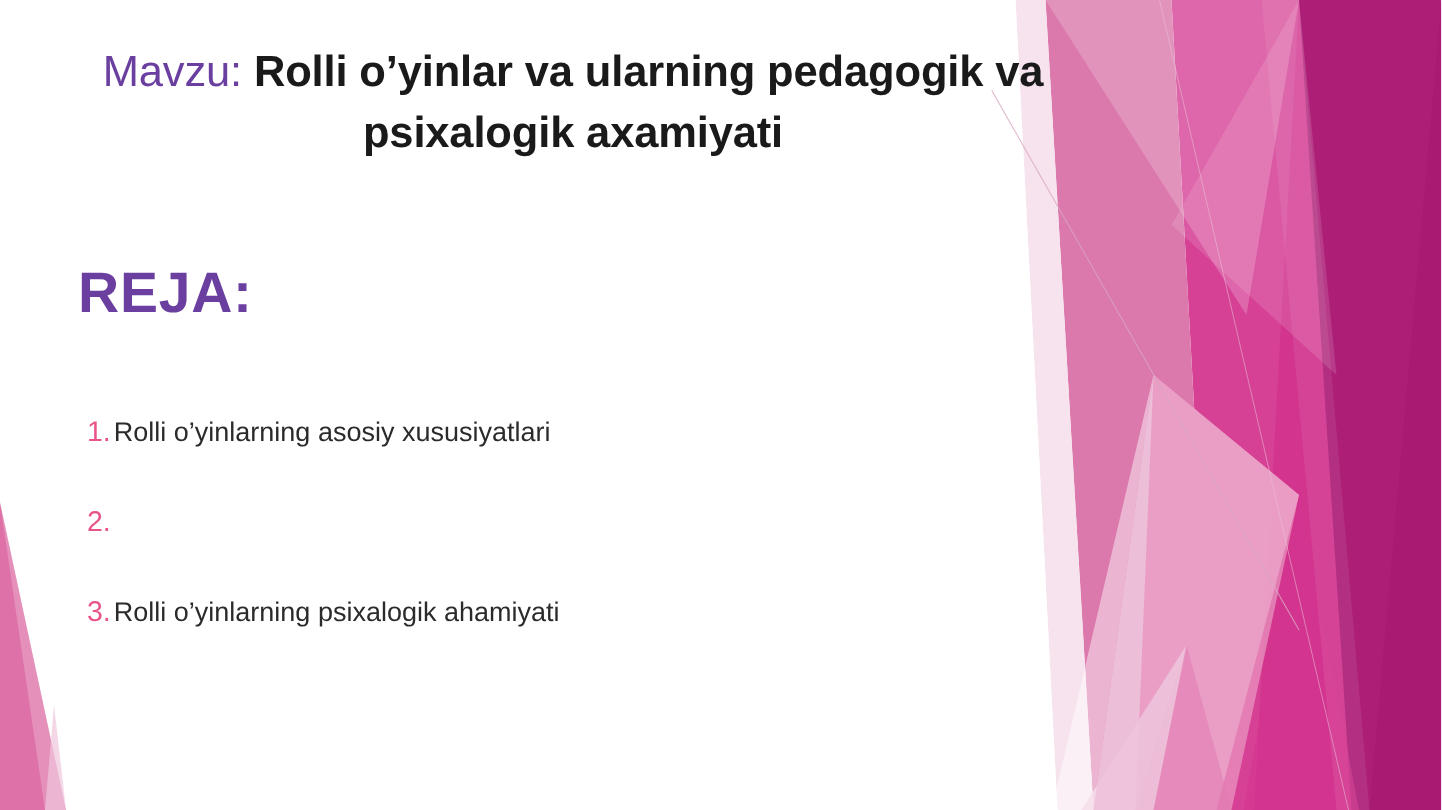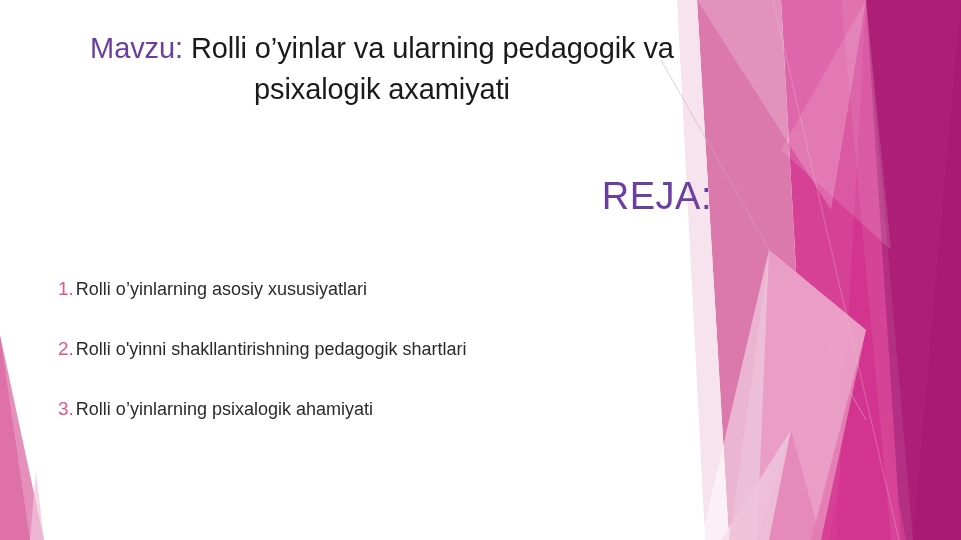--- a/index.html
+++ b/index.html
@@ -36,32 +36,32 @@
     font-size: 29px;
     line-height: 1.43;
     color: #1a1a1a;
     letter-spacing: -0.1px;
   }
   .title-block .mavzu {
     font-weight: normal;
     color: #6b3fa0;
   }
   .title-block .title-rest {
-    font-weight: normal;
+    font-weight: bold;
   }
 
   
   .reja {
     position: absolute;
     left: 52px;
     top: 175px;
     width: 660px;
-    text-align: right;
+    text-align: left;
     font-size: 38px;
-    font-weight: normal;
+    font-weight: bold;
     color: #6b3fa0;
     letter-spacing: 0.5px;
   }
 
   
   .agenda {
     position: absolute;
     left: 58px;
     top: 278px;
     width: 800px;
@@ -132,21 +132,20 @@
 
   <div class="agenda">
 
     <div class="agenda-item">
       <span class="agenda-num">1.</span>
       <span class="agenda-text">Rolli o’yinlarning asosiy xususiyatlari</span>
     </div>
 
     <div class="agenda-item">
       <span class="agenda-num">2.</span>
-      <span class="agenda-text">Rolli o'yinni shakllantirishning pedagogik shartlari</span>
     </div>
 
     <div class="agenda-item">
       <span class="agenda-num">3.</span>
       <span class="agenda-text">Rolli o’yinlarning psixalogik ahamiyati</span>
     </div>
 
   </div>
 
 </div>

